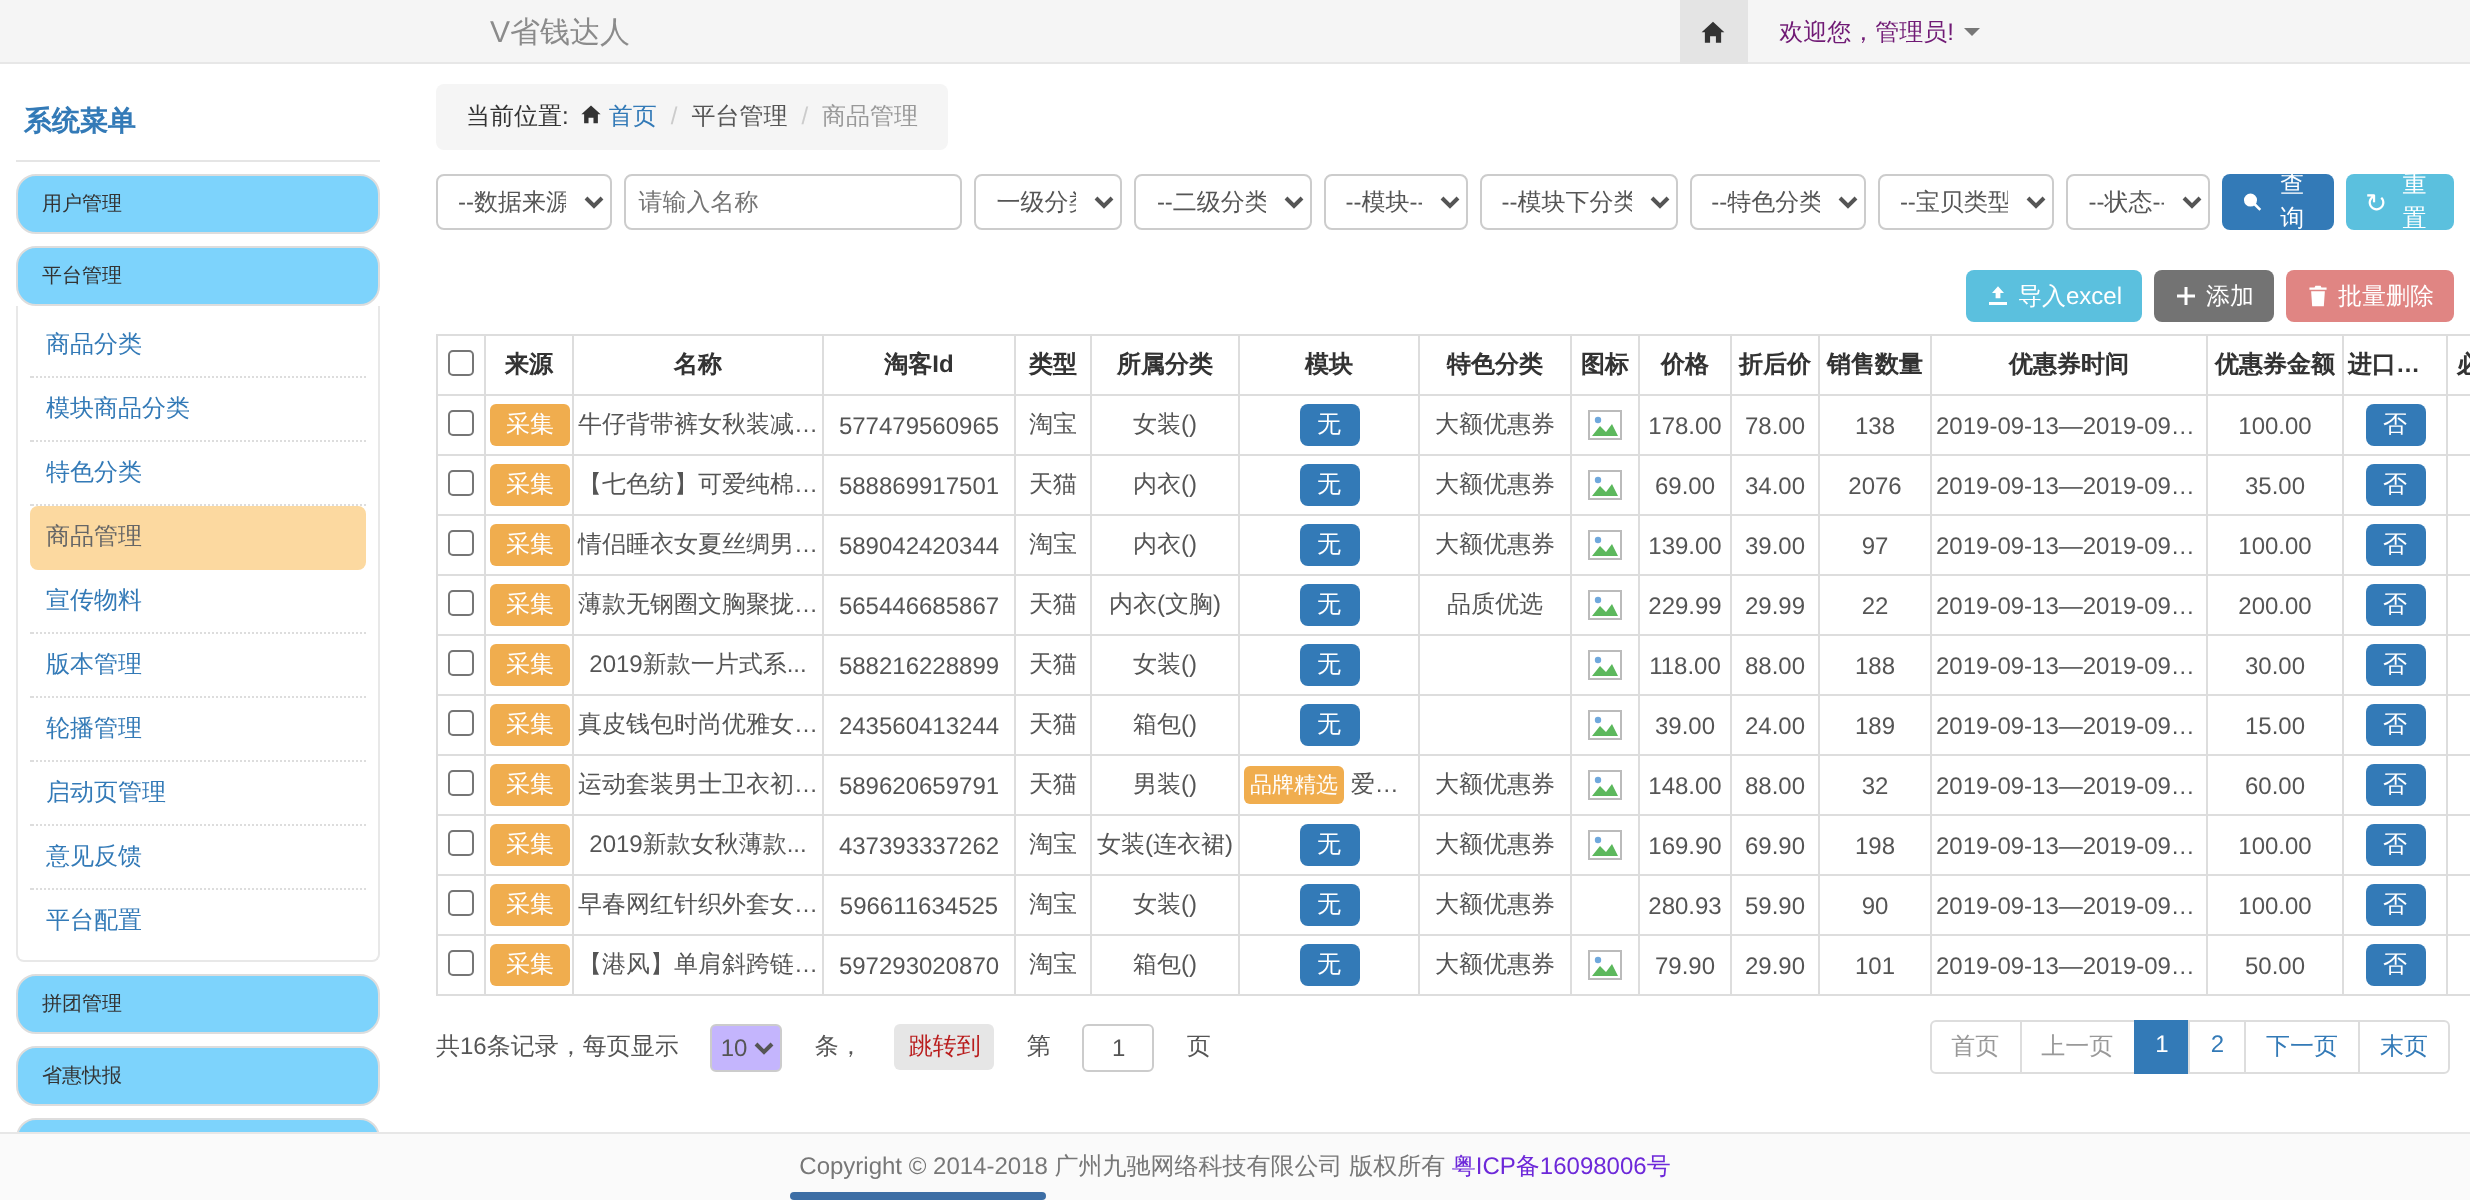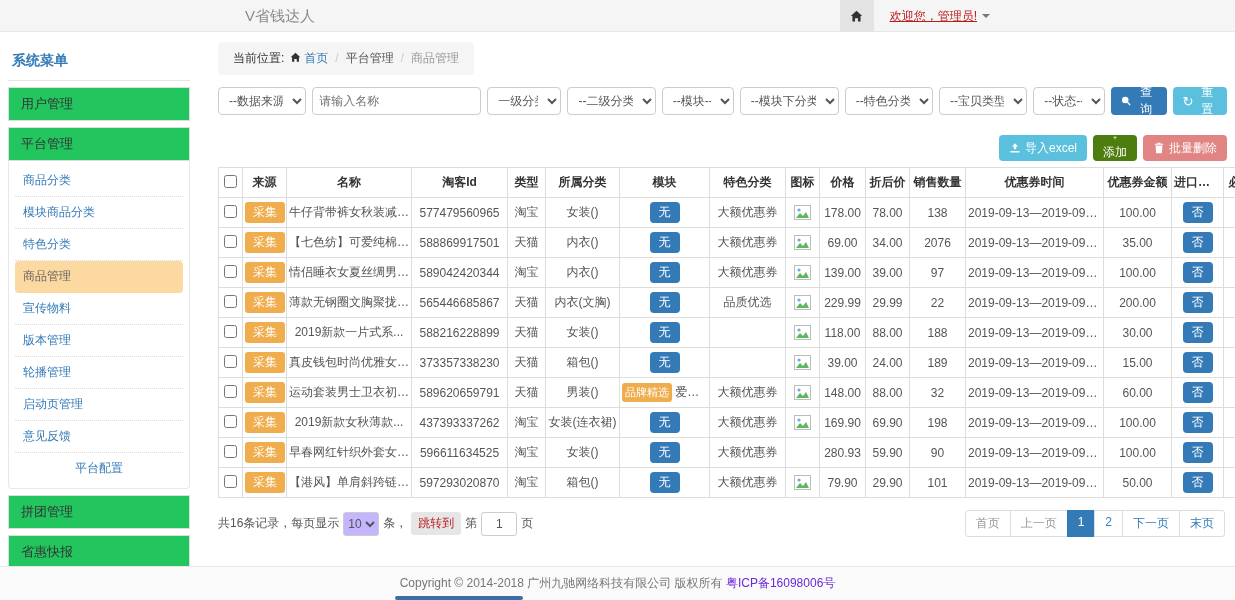--- a/index.html
+++ b/index.html
@@ -6,70 +6,70 @@
   html,body { width:1235px; height:600px; }
   body { font-family:"Liberation Sans","DejaVu Sans",sans-serif; font-size:12px; color:#555; background:#fff; overflow:hidden; }
   .app { position:relative; width:1235px; height:600px; overflow:hidden; background:#fff; }
 
   
   .topbar { position:absolute; top:0; left:0; right:0; height:32px; background:#f5f5f5; border-bottom:1px solid #e7e7e7; }
   .topbar-title { position:absolute; left:245px; top:7px; font-size:15px; color:#8b8b8b; }
   .topbar-right { position:absolute; right:245px; top:0; height:32px; display:flex; align-items:center; }
   .home-box { width:34px; height:32px; background:#e4e4e4; display:flex; align-items:center; justify-content:center; cursor:pointer; }
   .home-box svg { width:13px; height:13px; fill:#333; }
-  .welcome { margin-left:16px; color:#b91c1c; cursor:pointer; display:flex; align-items:center;text-decoration:underline; }
+  .welcome { margin-left:16px; color:#701a75; cursor:pointer; display:flex; align-items:center; }
   .caret-down { display:inline-block; margin-left:5px; width:0; height:0; border-left:4px solid transparent; border-right:4px solid transparent; border-top:4px solid #777; }
 
   
   .sidebar { position:absolute; left:8px; top:40px; width:182px; }
   .sidebar-heading { color:#337ab7; font-size:14px; font-weight:bold; padding:12px 4px 10px 4px; border-bottom:1px solid #e5e5e5; margin-bottom:6px; }
-  .menu-group { background:#22c55e; border:1px solid #ddd; border-radius:0; padding:7px 12px; color:#333; font-size:13px; margin-bottom:6px; cursor:pointer; }
+  .menu-group { background:#7dd3fc; border:1px solid #ddd; border-radius:10px; padding:7px 12px; color:#333; font-size:10px; margin-bottom:6px; cursor:pointer; }
   .menu-sub { background:#fff; border:1px solid #e8e8e8; border-top:none; border-radius:0 0 4px 4px; margin:-6px 0 6px 0; padding:4px 6px; }
   .menu-sub-item { color:#337ab7; font-size:12px; padding:7px 8px; border-bottom:1px dotted #ddd; cursor:pointer; }
-  .menu-sub-item:last-child { border-bottom:none;text-align:center; }
+  .menu-sub-item:last-child { border-bottom:none; }
   .menu-sub-item.active { background:#fcd9a0; border-radius:4px; color:#666; border-bottom-color:transparent; }
 
   
   .main { position:absolute; left:210px; top:32px; right:0; padding:10px 8px 0 8px; }
   .breadcrumb { display:inline-block; background:#f5f5f5; border-radius:4px; padding:8px 15px; font-size:12px; color:#333; }
   .breadcrumb svg { width:11px; height:11px; fill:#333; vertical-align:-1px; margin:0 3px 0 6px; }
   .breadcrumb a { color:#337ab7; text-decoration:none; cursor:pointer; }
   .breadcrumb .sep { color:#ccc; margin:0 7px; }
   .breadcrumb .crumb { color:#555; }
   .breadcrumb .crumb.last { color:#999; }
 
   
   .filters { display:flex; align-items:center; margin-top:12px; gap:6px; flex-wrap:nowrap; }
   .filters select, .filters input[type=text] { height:28px; border:1px solid #ccc; border-radius:4px; color:#555; font-size:12px; background:#fff; padding:0 6px; font-family:inherit; }
   .filters input[type=text] { width:172px; }
   .filters select { min-width:72px; }
   .btn { display:inline-flex; align-items:center; gap:4px; border:none; border-radius:4px; color:#fff; font-size:12px; padding:0 10px; height:28px; cursor:pointer; font-family:inherit; }
   .btn svg { width:12px; height:12px; fill:#fff; }
   .btn-primary { background:#337ab7; }
   .btn-info { background:#5bc0de; }
-  .btn-success { background:#4d7c0f;flex-direction:column; }
+  .btn-success { background:#737373; }
   .btn-danger-light { background:#e08583; }
   .refresh-glyph { font-size:13px; line-height:1; }
 
   
   .toolbar { display:flex; justify-content:flex-end; gap:6px; margin-top:20px; margin-bottom:6px; }
   .toolbar .btn { height:26px; }
 
   
   table.goods { width:100%; border-collapse:collapse; table-layout:fixed; background:#fff; }
   table.goods th, table.goods td { border:1px solid #ddd; text-align:center; padding:4px 2px; font-size:12px; color:#555; overflow:hidden; white-space:nowrap; text-overflow:ellipsis; }
   table.goods th { color:#333; font-weight:bold; padding:6px 2px; }
   .badge-orange { display:inline-block; background:#f0ad4e; color:#fff; border-radius:3px; padding:2px 8px; font-size:12px; }
   .badge-brand { display:inline-block; background:#f0ad4e; color:#fff; border-radius:3px; padding:2px 3px; font-size:11px; }
   .tag-blue { display:inline-block; background:#337ab7; color:#fff; border-radius:4px; padding:2px 9px; font-size:12px; cursor:pointer; }
   .img-ph svg { width:17px; height:15px; vertical-align:middle; }
 
   
   .pager-row { display:flex; justify-content:space-between; align-items:center; margin-top:12px; }
-  .pager-left { display:flex; align-items:center; gap:4px; color:#555; }
+  .pager-left { display:flex; align-items:center; gap:16px; color:#555; }
   .pager-left select { height:24px; border:1px solid #ccc; border-radius:3px; font-size:12px; color:#555; background:#c4b5fd; font-family:inherit; }
   .jump-label { background:#e6e6e6; border-radius:3px; padding:3px 7px; color:#b91c1c; cursor:pointer; }
   .jump-input { width:36px; height:24px; border:1px solid #ccc; border-radius:3px; text-align:center; font-size:12px; color:#555; font-family:inherit; }
   .pager-right { display:inline-flex; margin-right:2px; }
   .page-item { border:1px solid #ddd; padding:4px 10px; font-size:12px; color:#337ab7; cursor:pointer; margin-left:-1px; background:#fff; }
   .page-item:first-child { border-radius:3px 0 0 3px; margin-left:0; }
   .page-item:last-child { border-radius:0 3px 3px 0; }
   .page-item.disabled { color:#999; cursor:default; }
   .page-item.active { background:#337ab7; border-color:#337ab7; color:#fff; }
 
@@ -302,21 +302,21 @@
             <td>188</td>
             <td>2019-09-13—2019-09-19</td>
             <td>30.00</td>
             <td><span class="tag-blue">否</span></td>
             <td></td>
           </tr>
           <tr>
             <td><input type="checkbox" style=""></td>
             <td><span class="badge-orange">采集</span></td>
             <td>真皮钱包时尚优雅女士...</td>
-            <td>373357338230</td>
+            <td>243560413244</td>
             <td>天猫</td>
             <td>箱包()</td>
             <td><span class="tag-blue">无</span></td>
             <td></td>
             <td class="img-ph"><svg viewBox="0 0 17 15">
                 <rect x="0.5" y="0.5" width="16" height="14" fill="#fff" stroke="#bbb"></rect>
                 <circle cx="5" cy="5" r="1.6" fill="#6fa8dc"></circle>
                 <path d="M2 13l4-5 3 3 3-4 3 6z" fill="#5cb85c"></path>
               </svg></td>
             <td>39.00</td>

